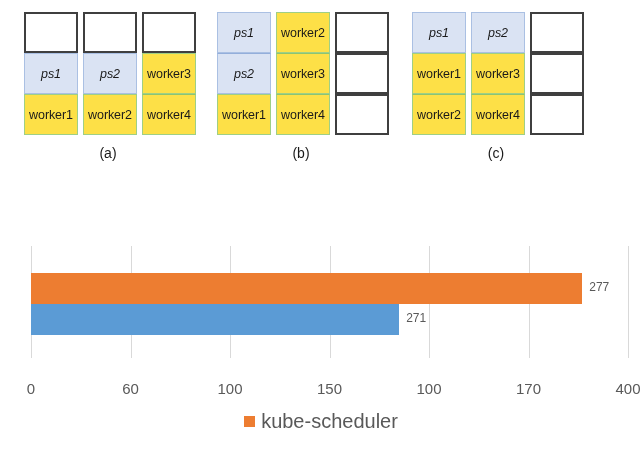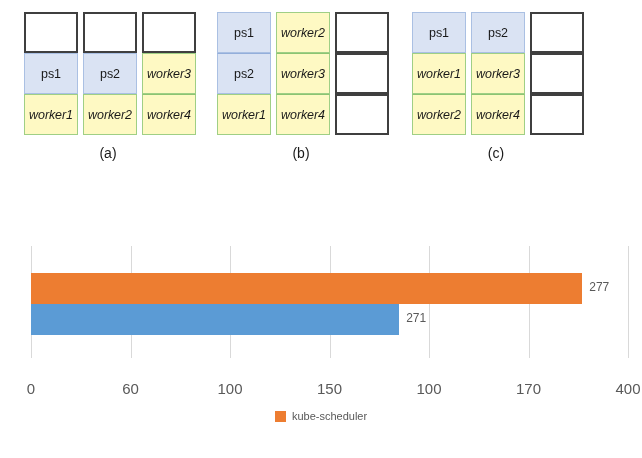--- a/index.html
+++ b/index.html
@@ -45,25 +45,25 @@
     align-items: center;
     justify-content: center;
     font-size: 12.5px;
     color: #1a1a1a;
     letter-spacing: -0.1px;
     white-space: nowrap;
   }
   .cell.ps {
     background: #dae3f3;
     border: 1px solid #aac0e3;
+    font-style: italic;
   }
   .cell.worker {
-    background: #fef9c3;
+    background: #fde047;
     border: 1px solid #9fcf85;
-    font-style: italic;
   }
   .cell.empty {
     background: #ffffff;
     border: 2px solid #3f3f3f;
   }
   .cell.ps + .cell.ps { border-top: 1px solid #93aeda; }
   .cell.worker + .cell.worker { border-top: 1px solid #8cc472; }
   .cell.empty + .cell.empty { border-top: 2px solid #3f3f3f; }
 
   .group-label {
@@ -132,21 +132,21 @@
     flex-direction: row;
     align-items: center;
     margin: 0 14px;
   }
   .legend-swatch {
     width: 11px;
     height: 11px;
     margin-right: 6px;
   }
   .legend-text {
-    font-size: 11px;
+    font-size: 20px;
     color: #595959;
     white-space: nowrap;
   }
 </style>
 </head>
 <body>
 
 <div id="diagram">
     <div class="group" style="left: 24px;">
       <div class="col">

